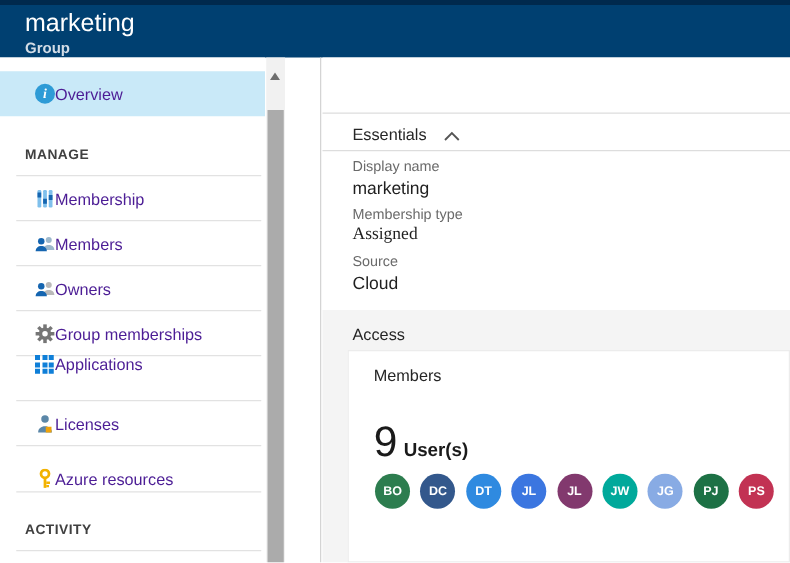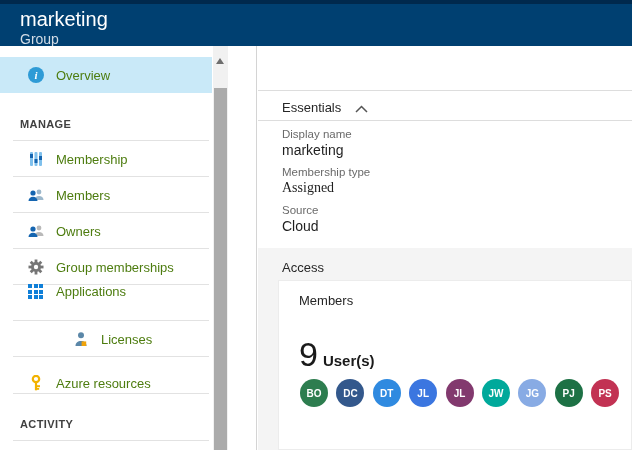--- a/index.html
+++ b/index.html
@@ -4,27 +4,27 @@
 <style>
   * { margin:0; padding:0; box-sizing:border-box; }
   html,body { width:632px; height:450px; overflow:hidden; background:#fff;
     font-family:"Liberation Sans", sans-serif; }
   .stage { position:relative; width:632px; height:450px; }
 
   
   .header { position:absolute; left:0; top:0; width:632px; height:46px; background:#004071; }
   .header::before { content:""; position:absolute; left:0; top:0; width:100%; height:4px; background:#00294d; }
   .header .title { position:absolute; left:20px; top:8px; color:#ffffff; font-size:20px; font-weight:400; }
-  .header .subtitle { position:absolute; left:20px; top:31px; color:#d2dce6; font-size:14px; font-weight:400; }
+  .header .subtitle { position:absolute; left:20px; top:31px; color:#d2dce6; font-size:12px; font-weight:700; }
 
   
   .sidebar { position:absolute; left:0; top:46px; width:212px; height:404px; background:#fff; }
   .side-item { position:absolute; left:0; width:212px; height:36px; display:flex; align-items:center; cursor:pointer; }
   .side-item .ic { width:16px; height:16px; margin-left:28px; flex:0 0 16px; position:relative; }
-  .side-item .lbl { margin-left:12px; font-size:13px; color:#4d7c0f; }
+  .side-item .lbl { font-size:13px; color:#4c1d95; }
   .side-item.selected { background:#c9e9f8; }
   .side-divider { position:absolute; left:13px; width:196px; height:1px; background:#e2e2e2; }
   .side-section { position:absolute; left:20px; font-size:11px; font-weight:700; color:#404040; letter-spacing:0.4px; }
 
   
   .scrollbar { position:absolute; left:213px; top:46px; width:15px; height:404px; background:#f1f1f1; }
   .sb-arrow { position:absolute; left:3px; top:12px; width:0; height:0;
     border-left:4.5px solid transparent; border-right:4.5px solid transparent; border-bottom:6px solid #6e6e6e; }
   .sb-thumb { position:absolute; left:1px; top:42px; width:13px; height:362px; background:#ababab; }
 
@@ -152,21 +152,21 @@
             <span></span>
             <span></span>
             <span></span>
             <span></span>
           </span>
       </span>
       <span class="lbl">Applications</span>
     </div>
 
     <div class="side-divider" style="top:274px;"></div>
-    <div class="side-item" style="top:275px;padding-left:45px;">
+    <div class="side-item" style="top:275px;">
       <span class="ic">
         <svg width="16" height="16" viewBox="0 0 16 16">
           <circle cx="8" cy="4.2" r="3" fill="#5b87a8"></circle>
           <path d="M2.5 15c0-3.2 2.4-5 5.5-5s5.5 1.8 5.5 5z" fill="#5b87a8"></path>
           <rect x="8.6" y="10.4" width="4.6" height="4.6" fill="#f0a30a"></rect>
         </svg>
       </span>
       <span class="lbl">Licenses</span>
     </div>
 

